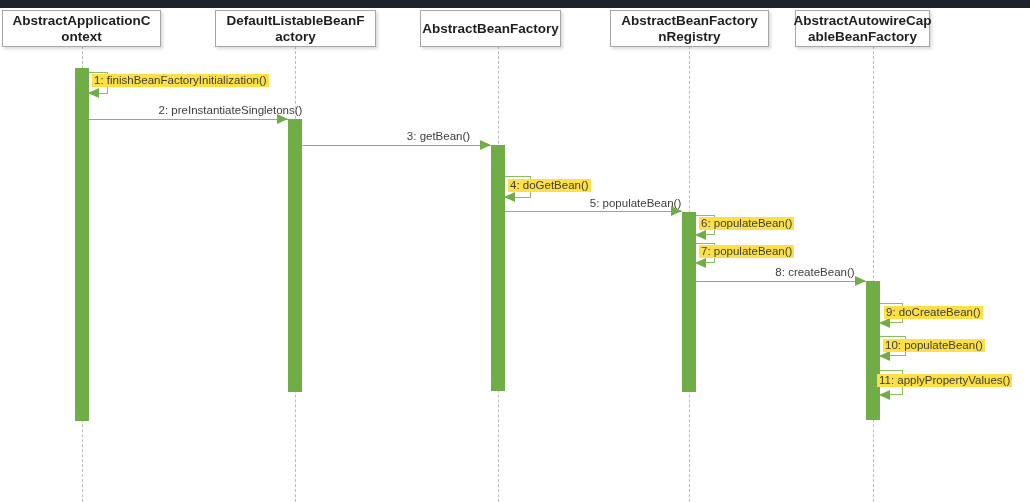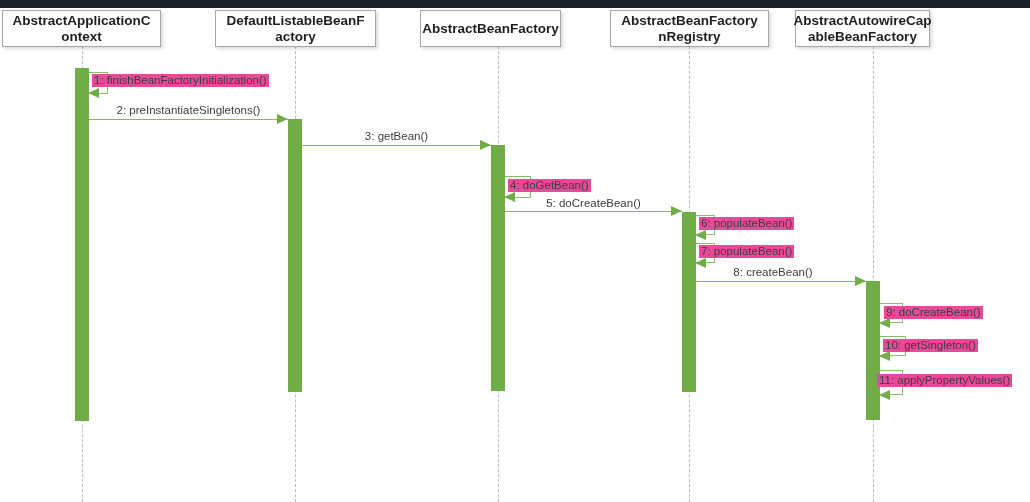--- a/index.html
+++ b/index.html
@@ -42,22 +42,22 @@
   }
   .head-left{
     position:absolute;width:0;height:0;z-index:4;
     border-top:5px solid transparent;border-bottom:5px solid transparent;
     border-right:11px solid #70ad47;
   }
   .mlabel{
     position:absolute;font-size:11.5px;color:#3d3d3d;
     white-space:nowrap;z-index:4;line-height:13px;
   }
-  .mlabel.onloop{background:#ec4899;padding:0 2px;}
-  .mlabel.center{text-align:center;}
+  .mlabel.onloop{background:#fde047;padding:0 2px;}
+  .mlabel.center{text-align:center;margin-left:42px;}
 </style>
 </head>
 <body>
 
 <div class="topbar"></div>
 
 <div class="lifeline" style="left:82px"></div>
 <div class="lifeline" style="left:295px"></div>
 <div class="lifeline" style="left:498px"></div>
 <div class="lifeline" style="left:689px"></div>
@@ -88,21 +88,21 @@
 <div class="head-right" style="left:277px;top:114px"></div>
 
 <div class="mlabel center" style="left:302px;top:130px;width:189px">3: getBean()</div>
 <div class="msg-line" style="left:302px;top:145px;width:189px"></div>
 <div class="head-right" style="left:480px;top:140px"></div>
 
 <div class="loop" style="left:505px;top:176px;width:26px;height:22px"></div>
 <div class="head-left" style="left:504px;top:192px"></div>
 <div class="mlabel onloop" style="left:508px;top:179px">4: doGetBean()</div>
 
-<div class="mlabel center" style="left:505px;top:197px;width:177px">5: doCreateBean()</div>
+<div class="mlabel center" style="left:505px;top:197px;width:177px">5: populateBean()</div>
 <div class="msg-line" style="left:505px;top:211px;width:177px"></div>
 <div class="head-right" style="left:671px;top:206px"></div>
 
 <div class="loop" style="left:696px;top:215px;width:19px;height:20px"></div>
 <div class="head-left" style="left:695px;top:230px"></div>
 <div class="mlabel onloop" style="left:699px;top:217px">6: populateBean()</div>
 
 <div class="loop" style="left:696px;top:243px;width:19px;height:20px"></div>
 <div class="head-left" style="left:695px;top:258px"></div>
 <div class="mlabel onloop" style="left:699px;top:245px">7: populateBean()</div>
@@ -110,17 +110,17 @@
 <div class="mlabel center" style="left:688px;top:266px;width:170px">8: createBean()</div>
 <div class="msg-line" style="left:696px;top:281px;width:170px"></div>
 <div class="head-right" style="left:855px;top:276px"></div>
 
 <div class="loop" style="left:880px;top:303px;width:23px;height:20px"></div>
 <div class="head-left" style="left:879px;top:318px"></div>
 <div class="mlabel onloop" style="left:884px;top:306px">9: doCreateBean()</div>
 
 <div class="loop" style="left:880px;top:336px;width:26px;height:20px"></div>
 <div class="head-left" style="left:879px;top:351px"></div>
-<div class="mlabel onloop" style="left:883px;top:339px">10: getSingleton()</div>
+<div class="mlabel onloop" style="left:883px;top:339px">10: populateBean()</div>
 
 <div class="loop" style="left:880px;top:370px;width:23px;height:25px"></div>
 <div class="head-left" style="left:879px;top:390px"></div>
 <div class="mlabel onloop" style="left:877px;top:374px">11: applyPropertyValues()</div>
 
 </body></html>

